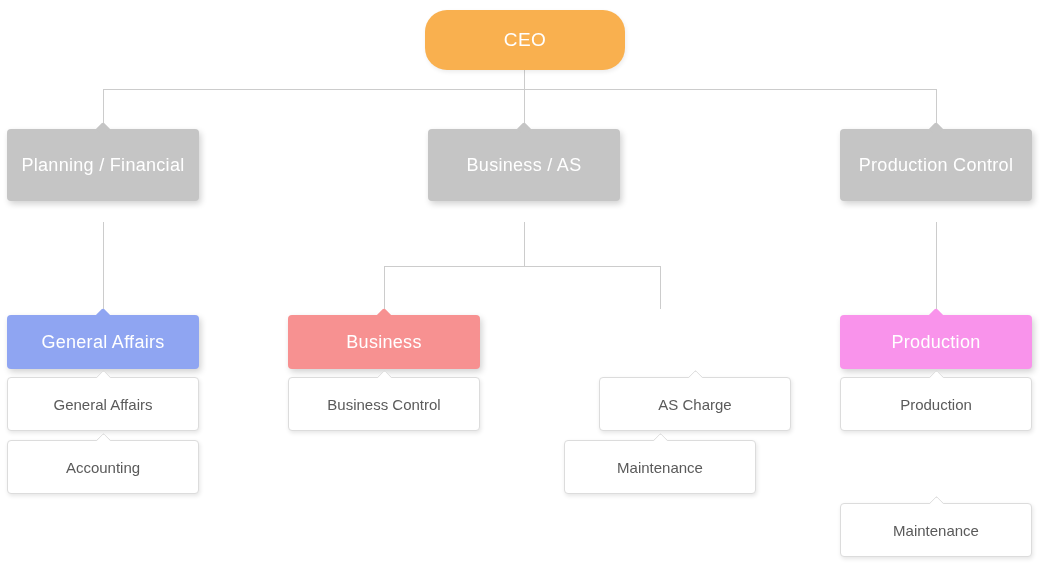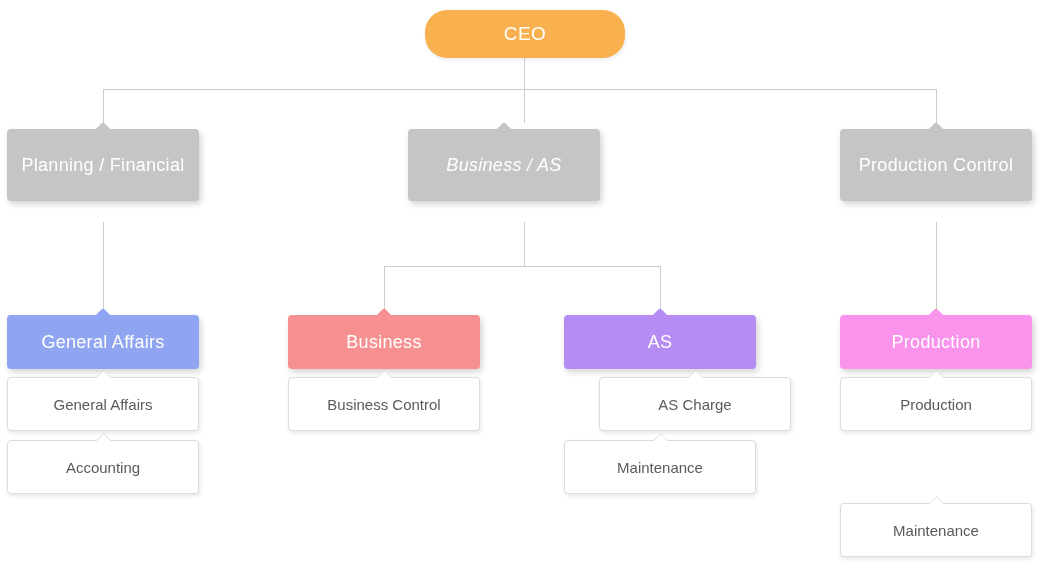--- a/index.html
+++ b/index.html
@@ -23,21 +23,21 @@
     align-items: center;
     justify-content: center;
     box-sizing: border-box;
     text-align: center;
   }
   .node .label { position: relative; z-index: 2; }
 
   
   .ceo {
     left: 425px; top: 10px;
-    width: 200px; height: 48px;
+    width: 200px; height: 60px;
     border-radius: 22px;
     color: #ffffff;
     font-size: 19px;
     font-weight: 300;
     letter-spacing: 0.5px;
     box-shadow: 1px 2px 4px rgba(0,0,0,0.08);
   }
 
   
   .dept {
@@ -117,40 +117,36 @@
   <div class="line v" style="left: 936px; top: 222px; height: 87px; background-color: rgb(204, 204, 204);" data-bind-bg="org_chart.line_color"></div>
 
   <div class="node ceo" data-bind-bg="org_chart.root.color" style="background-color: rgb(249, 176, 79);">
     <span class="label" data-bind="org_chart.root.label">CEO</span>
   </div>
 
   <div class="node dept" style="left: 7px; background-color: rgb(197, 197, 197);" data-bind-bg="org_chart.level1_color">
     <span class="notch" data-bind-bg="org_chart.level1_color" style="background-color: rgb(197, 197, 197);"></span>
     <span class="label" data-bind="org_chart.departments.0.label">Planning / Financial</span>
   </div>
-  <div class="node dept" style="left: 408px; background-color: rgb(197, 197, 197); font-style: italic;" data-bind-bg="org_chart.level1_color">
+  <div class="node dept" style="left: 428px; background-color: rgb(197, 197, 197);" data-bind-bg="org_chart.level1_color">
     <span class="notch" data-bind-bg="org_chart.level1_color" style="background-color: rgb(197, 197, 197);"></span>
     <span class="label" data-bind="org_chart.departments.1.label">Business / AS</span>
   </div>
   <div class="node dept" style="left: 840px; background-color: rgb(197, 197, 197);" data-bind-bg="org_chart.level1_color">
     <span class="notch" data-bind-bg="org_chart.level1_color" style="background-color: rgb(197, 197, 197);"></span>
     <span class="label" data-bind="org_chart.departments.2.label">Production Control</span>
   </div>
 
   <div class="node team" style="left: 7px; background-color: rgb(143, 165, 242);" data-bind-bg="org_chart.teams.0.color">
     <span class="notch" data-bind-bg="org_chart.teams.0.color" style="background-color: rgb(143, 165, 242);"></span>
     <span class="label" data-bind="org_chart.teams.0.label">General Affairs</span>
   </div>
   <div class="node team" style="left: 288px; background-color: rgb(247, 145, 145); justify-content: center;" data-bind-bg="org_chart.teams.1.color">
     <span class="notch" data-bind-bg="org_chart.teams.1.color" style="background-color: rgb(247, 145, 145);"></span>
     <span class="label" data-bind="org_chart.teams.1.label">Business</span>
-  </div>
-  <div class="node team" style="left: 564px; background-color: rgb(181, 140, 244);" data-bind-bg="org_chart.teams.2.color">
-    <span class="notch" data-bind-bg="org_chart.teams.2.color" style="background-color: rgb(181, 140, 244);"></span>
-    <span class="label" data-bind="org_chart.teams.2.label">AS</span>
   </div>
   <div class="node team" style="left: 840px; background-color: rgb(249, 147, 235);" data-bind-bg="org_chart.teams.3.color">
     <span class="notch" data-bind-bg="org_chart.teams.3.color" style="background-color: rgb(249, 147, 235);"></span>
     <span class="label" data-bind="org_chart.teams.3.label">Production</span>
   </div>
 
   <div class="node member" style="left:7px; top:377px;">
     <span class="notch-white"></span>
     <span class="label" data-bind="org_chart.teams.0.members.0">General Affairs</span>
   </div>

